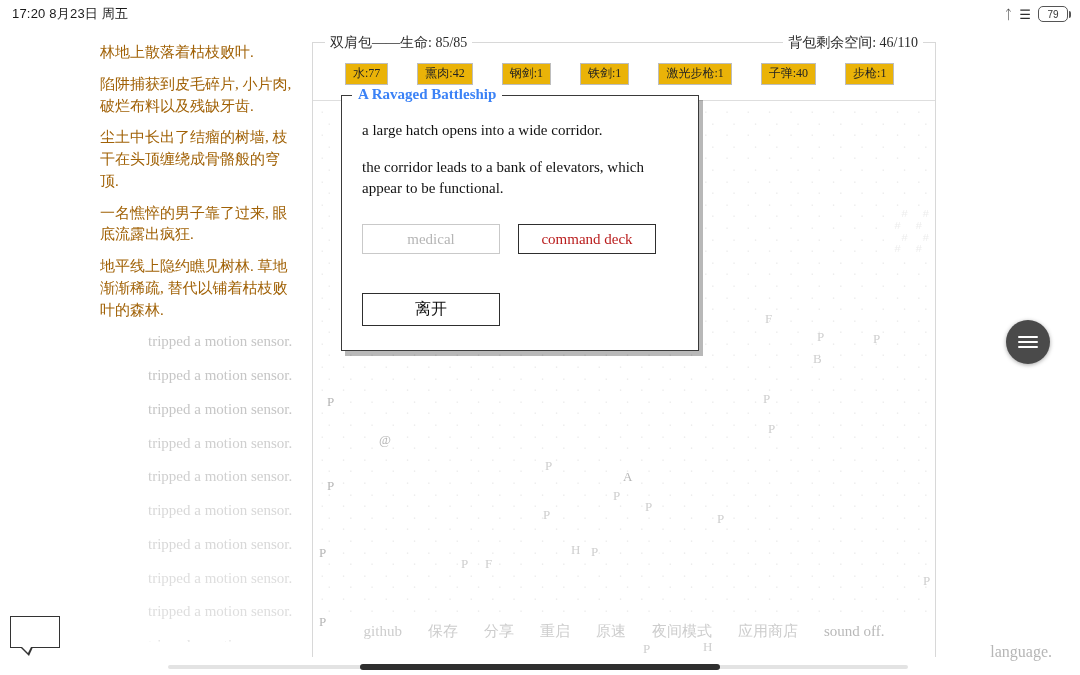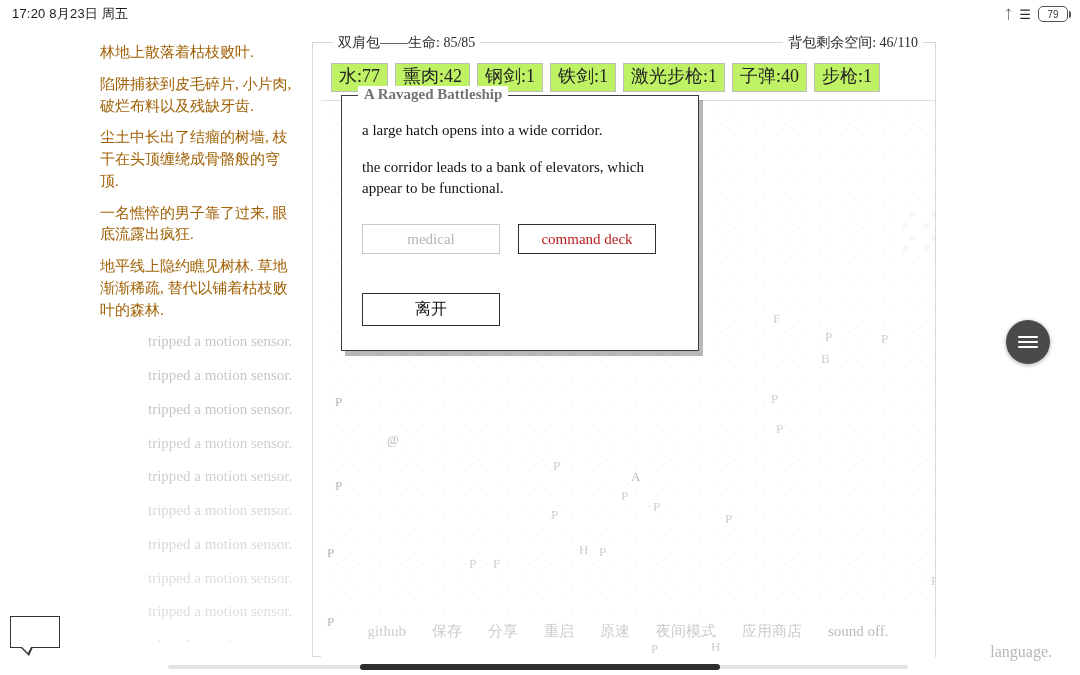--- a/index.html
+++ b/index.html
@@ -67,21 +67,20 @@
   .log .entry.dim5 { color: #e3e3e3; }
   .log .entry.en { margin-bottom: 12px; margin-left: 48px; }
 
   
   .game-panel {
     position: absolute;
     left: 312px; top: 42px;
     width: 624px; height: 615px;
     border: 1px solid #d8d8d8;
     background: #ffffff;
-    padding-left: 8px;
   }
 
   
   .hdr {
     position: relative;
     height: 58px;
     border-bottom: 1px solid #dedede;
   }
   .hdr .legend-left,
   .hdr .legend-right {
@@ -96,26 +95,27 @@
   .hdr .legend-left { left: 12px; }
   .hdr .legend-right { right: 12px; }
 
   .items {
     position: absolute;
     left: 10px; top: 20px;
     display: flex; gap: 7px; flex-wrap: wrap;
   }
   .item {
     border: 1px solid #bdbdbd;
-    background: #bef264;
+    background: #eab308;
     padding: 3px 7px 4px 7px;
     font-family: "Liberation Serif", serif;
-    font-size: 18px;
+    font-size: 12px;
     color: #222;
     line-height: 1.1;
+    margin-left: 22px;
   }
 
   
   .map {
     position: relative;
     height: 556px;
     overflow: hidden;
     background: #fff;
   }
   .ascii {
@@ -162,27 +162,27 @@
   .modal {
     position: absolute;
     left: 341px; top: 95px;
     width: 358px; height: 256px;
     background: #ffffff;
     border: 1px solid #3a3a3a;
     box-shadow: 4px 5px 0 rgba(0,0,0,0.28);
   }
   .modal .title {
     position: absolute;
-    left: 16px; top: -10px;
+    left: 10px; top: -10px;
     background: #ffffff;
     padding: 0 6px;
     font-family: "Liberation Serif", serif;
     font-weight: bold;
     font-size: 15px;
-    color: #737373;
+    color: #3b82f6;
     white-space: nowrap;
   }
   .modal .title::before,
   .modal .title::after {
     content: "";
     position: absolute; top: 50%;
     width: 0; height: 0;
   }
   .modal-body {
     padding: 24px 20px 0 20px;

